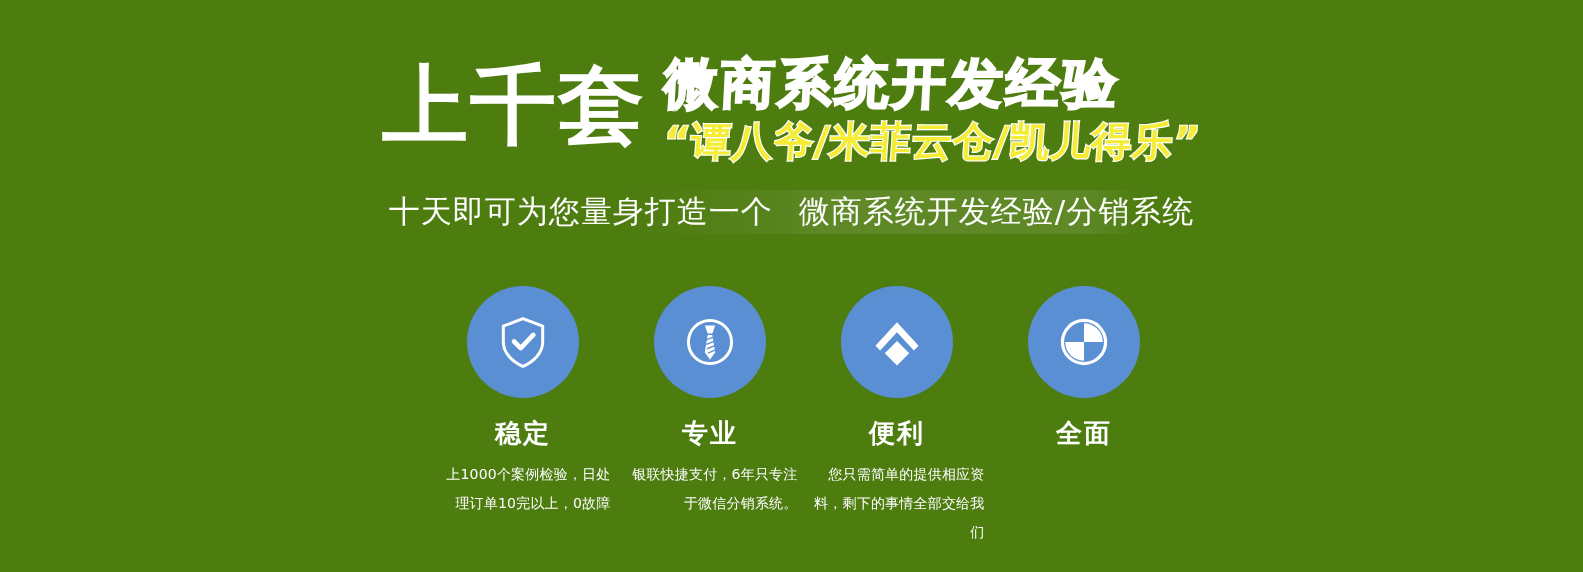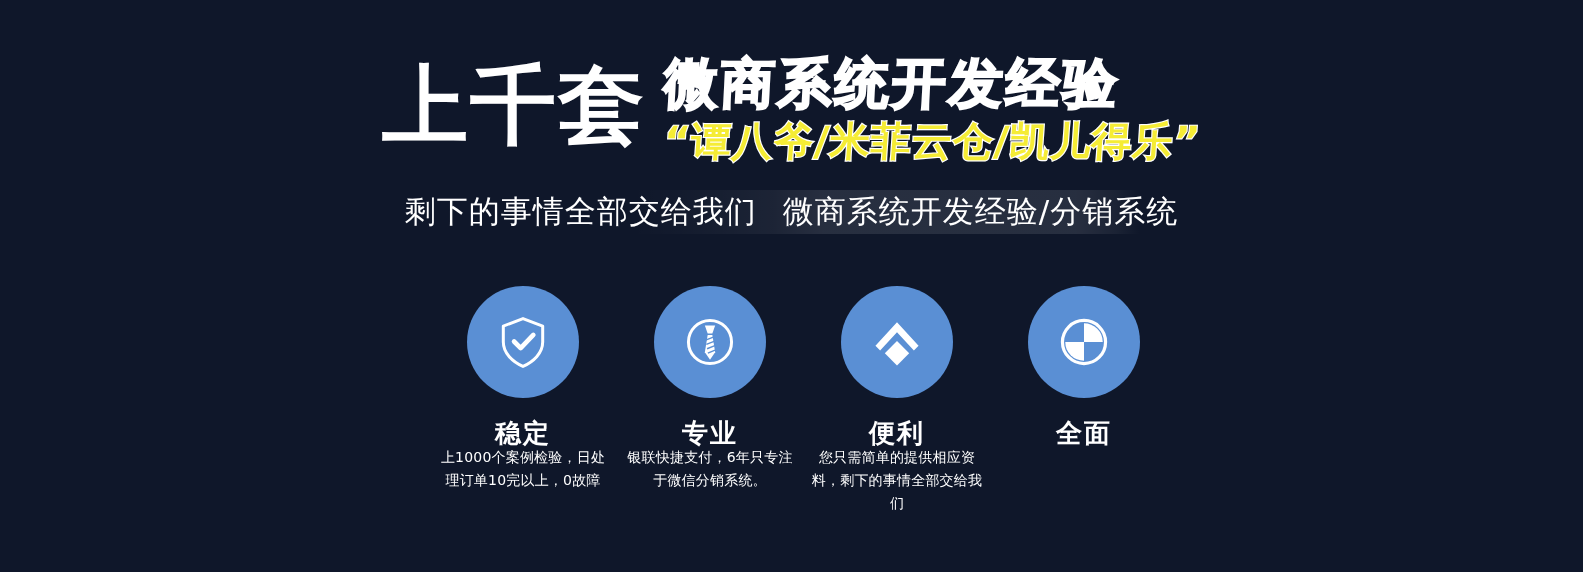--- a/index.html
+++ b/index.html
@@ -5,21 +5,21 @@
   html, body {
     margin: 0;
     padding: 0;
     background: #0a58bd;
   }
   .banner {
     position: relative;
     width: 1583px;
     height: 572px;
     overflow: hidden;
-    background: #0f172a;
+    background: #4d7c0f;
     font-family: "DejaVu Sans", "Liberation Sans", sans-serif;
     -webkit-font-smoothing: antialiased;
   }
 
   
   .headline-row {
     position: absolute;
     left: 0;
     top: 56px;
     width: 1583px;
@@ -130,44 +130,45 @@
   .icon-circle svg { display: block; }
   .feature-title {
     margin-top: 22px;
     font-size: 26px;
     font-weight: 900;
     color: #ffffff;
     letter-spacing: 2px;
     line-height: 1;
   }
   .feature-desc {
+    margin-top: 14px;
     width: 175px;
     font-size: 14px;
-    line-height: 23px;
-    color: #ffffff;
-    text-align: center;
+    line-height: 29px;
+    color: #ffffff;
+    text-align: right;
     letter-spacing: 0.2px;
   }
 </style>
 </head>
 <body>
 
 <div class="banner">
 
   <div class="headline-row">
     <div class="headline-main">上千套</div>
     <div class="headline-right">
       <div class="headline-sub1">微商系统开发经验</div>
       <div class="headline-sub2">“谭八爷/米菲云仓/凯儿得乐”</div>
     </div>
   </div>
 
   <div class="subtitle-band"></div>
   <div class="subtitle-row">
-    <span class="subtitle-a">剩下的事情全部交给我们</span>
+    <span class="subtitle-a">十天即可为您量身打造一个</span>
     <span class="subtitle-gap"></span>
     <span class="subtitle-b">微商系统开发经验/分销系统</span>
   </div>
 
   <div class="features">
 
     <div class="feature">
       <div class="icon-circle">
         <span>
           <svg width="60" height="60" viewBox="0 0 64 64" fill="none" stroke="#ffffff" stroke-width="3.2" stroke-linecap="round" stroke-linejoin="round">

